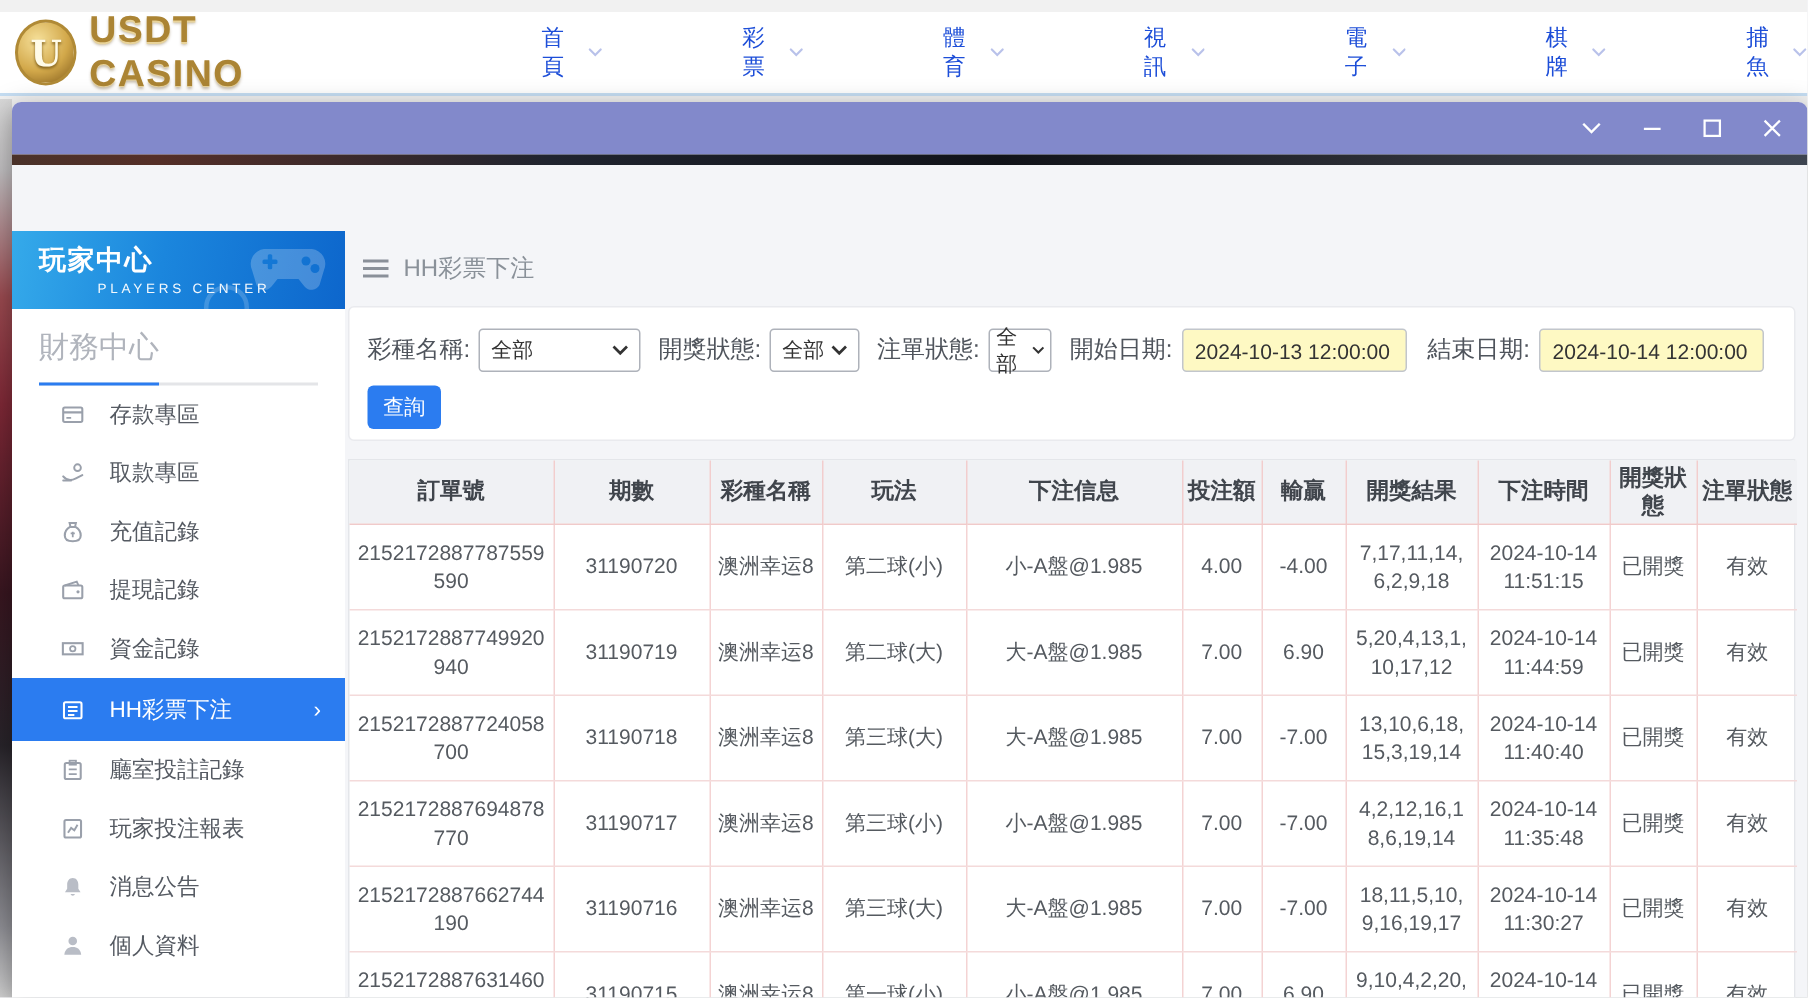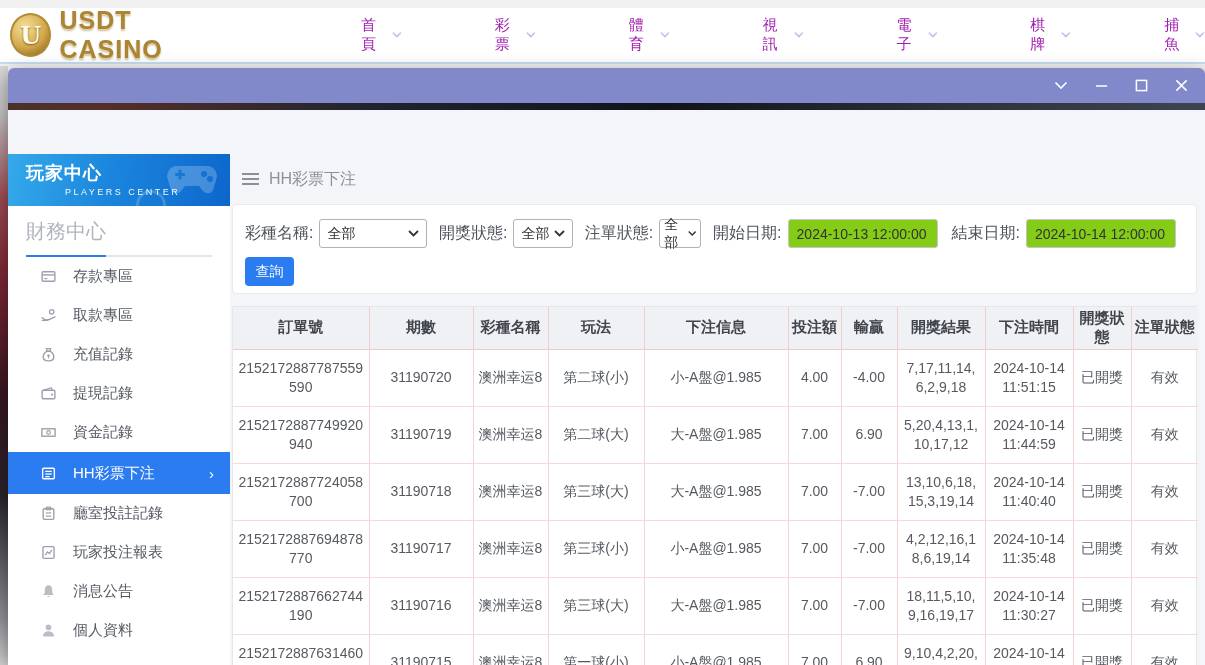--- a/index.html
+++ b/index.html
@@ -15,21 +15,21 @@
   .logo-mark { width:44px; height:44px; border-radius:50%;
     background: radial-gradient(circle at 35% 30%, #f6e09a, #d2a84a 55%, #8a6420 95%);
     display:flex; align-items:center; justify-content:center;
     border:2px solid #b08a36; }
   .logo-mark span { font-size:24px; font-weight:bold; color:#fffbe8;
     text-shadow:0 1px 2px #7a5a18; font-family:"DejaVu Serif", serif; }
   .logo-text { font-size:25px; font-weight:800; letter-spacing:1px;
     color:#ab8434; text-shadow:0 1px 0 #e8d39a, 0 2px 2px rgba(90,60,10,.35); }
   .main-nav { display:flex; gap:53px; margin-left:90px; }
   .nav-item { display:flex; align-items:center; gap:7px; cursor:pointer; }
-  .nav-item span { font-size:15px; color:#a21caf;margin-left:40px; }
+  .nav-item span { font-size:15px; color:#1d4ed8;margin-left:40px; }
   .nav-chevron { width:12px; height:8px; }
   
   .bg-photo-strip { position:absolute; left:0; top:66px; width:8px; height:599px;
     background: linear-gradient(180deg,#d8d8d8 0%,#c0bec0 8%,#9a4a50 22%,#7e2836 34%,
       #381620 55%,#28242a 72%,#8e8e94 92%,#d0d0d0 100%); }
   
   .modal { position:absolute; left:8px; top:68px; width:1197px; height:597px;
     border-radius:6px 6px 0 0; box-shadow:0 4px 18px rgba(0,0,0,.35);
     display:flex; flex-direction:column; overflow:hidden; background:#f4f5f8; }
   .titlebar { height:35px; background:#8289cb; flex:0 0 35px;
@@ -69,21 +69,21 @@
   
   .filter-card { background:#fff; border:1px solid #e9eaee; border-radius:4px;
     height:90px; padding:14px 12px 0 12px; }
   .filter-row { display:flex; align-items:center; gap:6px; flex-wrap:nowrap; }
   .f-label { font-size:16px; color:#4f545c; white-space:nowrap; }
   .sel { display:inline-flex; align-items:center; justify-content:space-between;
     border:1px solid #aeb2ba; border-radius:3px; background:#fff; height:29px;
     padding:0 7px; font-size:14px; color:#333; cursor:pointer; margin-right:6px; }
   .sel.w1{ width:122px; } .sel.w2{ width:66px; } .sel.w3{ width:47px; padding:0 4px; }
   .date-input { height:29px; width:150px; border:1px solid #c2c6cc; border-radius:3px;
-    font-size:14px; color:#333; padding:0 8px; font-family:inherit; margin-right:8px; background:#84cc16; }
+    font-size:14px; color:#333; padding:0 8px; font-family:inherit; margin-right:8px; background:#fef9c3; }
   .query-btn { margin-top:9px; width:49px; height:29px; background:#2b7cf0; color:#fff;
     border:none; border-radius:4px; font-size:14px; cursor:pointer; font-family:inherit; }
   
   .table-card { margin-top:12px; background:#fff; border:1px solid #e4e6ea; }
   table { border-collapse:collapse; table-layout:fixed; width:965px; }
   th { height:42px; background:#f0f1f4; font-size:15px; font-weight:700; color:#40454c;
     border-right:1px solid #f2cdcd; border-bottom:1px solid #f0caca; padding:0 2px; }
   th:last-child { border-right:none; }
   td { height:57px; font-size:14px; color:#555a60; text-align:center; vertical-align:middle;
     border-right:1px solid #f4d3d3; border-bottom:1px solid #f4dada; padding:2px 5px;

